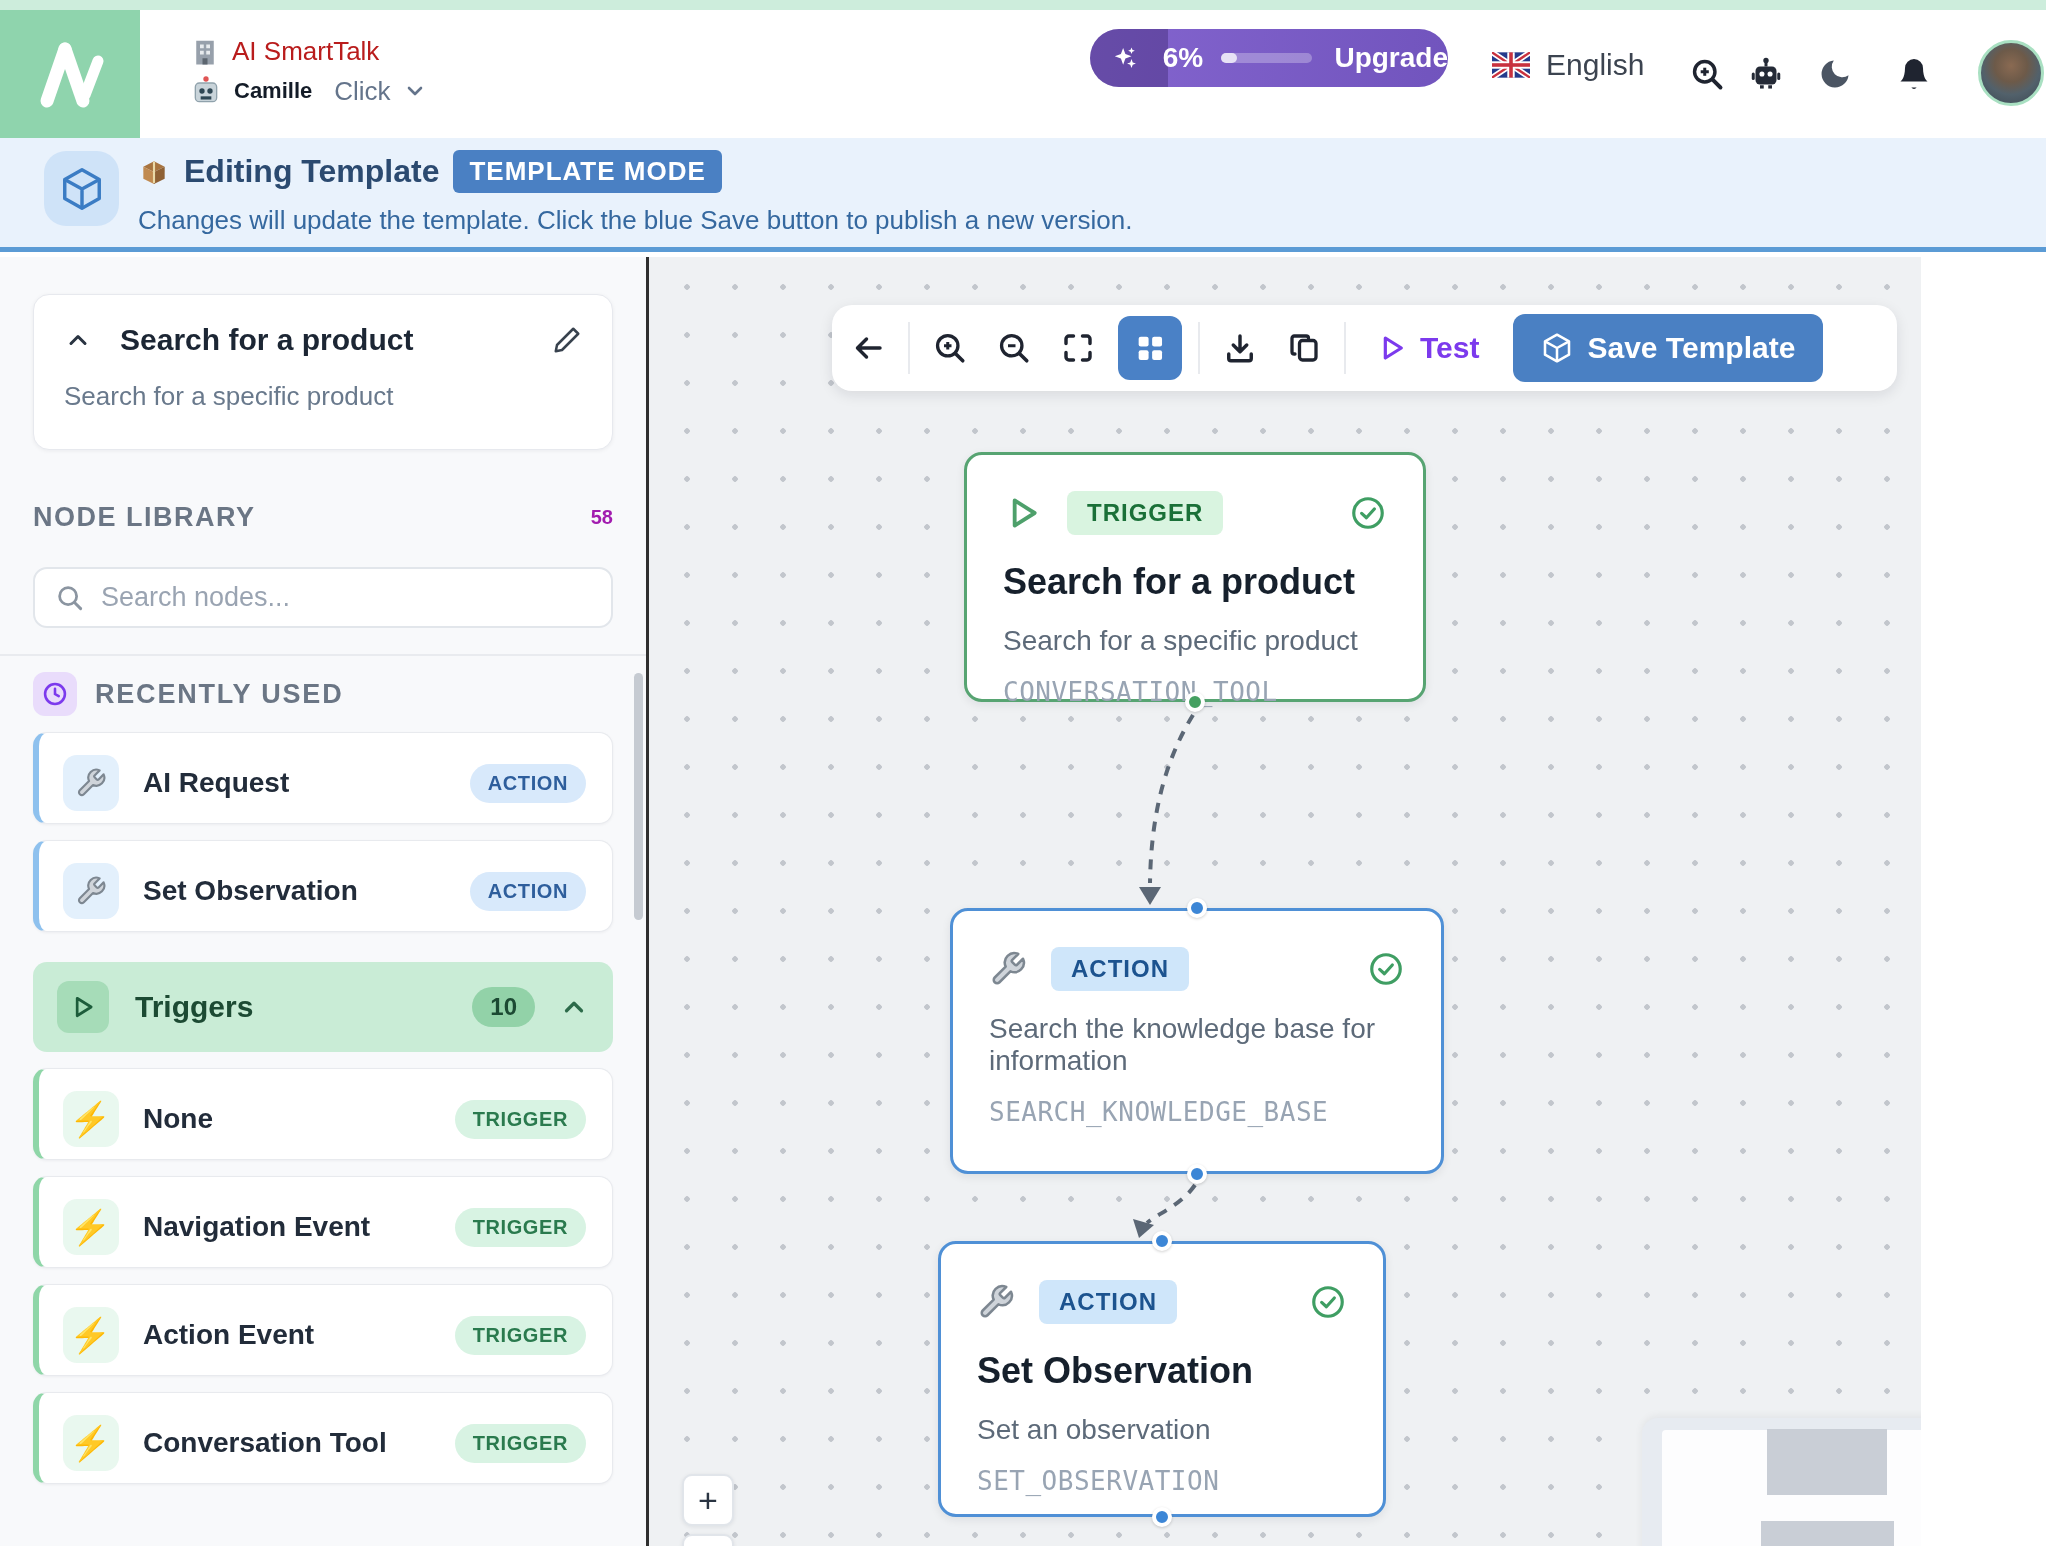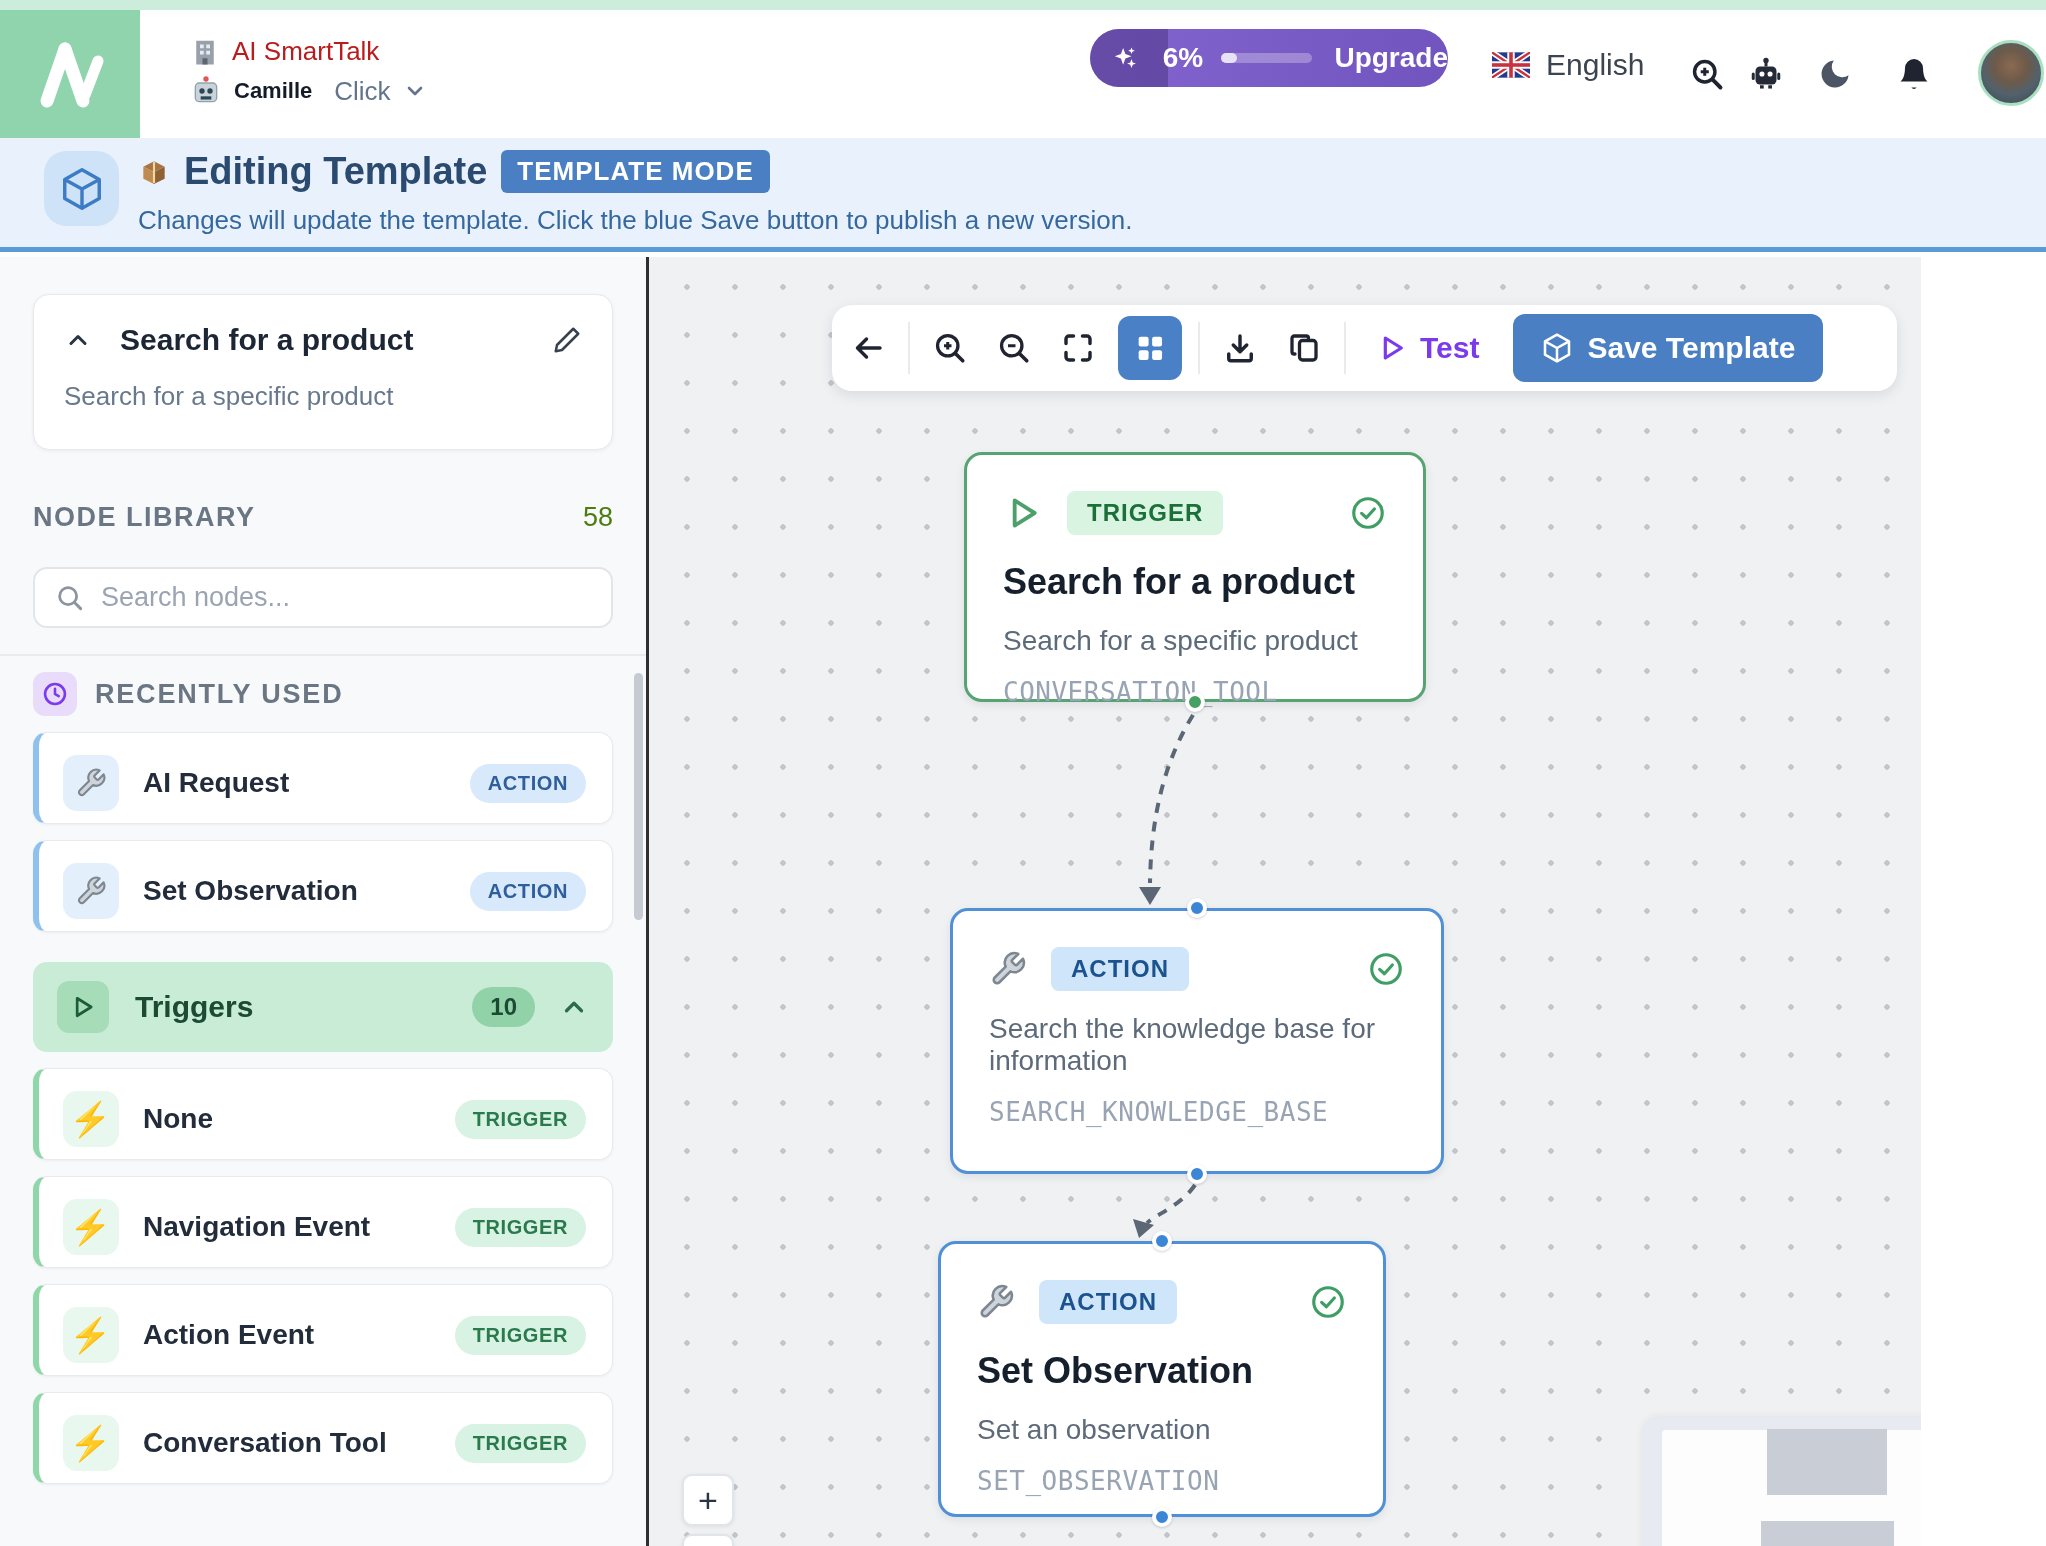--- a/index.html
+++ b/index.html
@@ -27,39 +27,39 @@
   .lang-label { font-size:30px; color:#3c4450; }
   .hicon { position:absolute; top:46px; width:36px; height:36px; cursor:pointer; }
   .avatar { position:absolute; left:1978px; top:30px; width:66px; height:66px; border-radius:50%;
     border:3px solid #a9e0c2; background:radial-gradient(circle at 50% 38%, #8a6a52 0%, #6d5a49 34%, #52616b 60%, #3c4852 100%); }
 
   
   .banner { position:absolute; top:138px; left:0; width:2046px; height:114px; background:#e9f2fc; border-bottom:5px solid #5b9bd5; }
   .banner-icon { position:absolute; left:44px; top:13px; width:75px; height:75px; border-radius:22px; background:#cfe3f8; display:flex; align-items:center; justify-content:center; }
   .banner-body { position:absolute; left:138px; top:12px; }
   .banner-title-row { display:flex; align-items:center; gap:14px; }
-  .banner-title { font-size:38px; font-weight:bold; color:#2b4a70; }
+  .banner-title { font-size:32px; font-weight:bold; color:#2b4a70; }
   .mode-badge { background:#4a80c3; color:#fff; font-size:26px; font-weight:bold; letter-spacing:1px; border-radius:6px; padding:6px 16px; }
   .banner-msg { margin-top:12px; font-size:26px; color:#35689f; }
 
   
   .main { position:absolute; top:257px; left:0; width:1921px; height:1289px; display:flex; }
   .sidebar { position:relative; width:646px; height:100%; background:#f8f9fb; overflow:hidden; }
   .vdivider { width:3px; height:100%; background:#2f2f2f; }
   .canvas { position:relative; flex:1; height:100%; background-color:#eff1f3;
     background-image:radial-gradient(circle, #c2c6cc 2.5px, transparent 3px); background-size:48px 48px; background-position:14px 6px; overflow:hidden; }
 
   
   .sel-card { margin:37px 33px 0; height:156px; background:#fff; border:1px solid #e7e9ee; border-radius:16px; box-shadow:0 1px 4px rgba(16,24,40,.06); padding:28px 30px; }
   .sel-row { display:flex; align-items:center; }
   .sel-title { font-size:30px; font-weight:bold; color:#1c2634; margin-left:28px; flex:1; }
   .sel-sub { margin-top:24px; font-size:26px; color:#69798c; }
   .lib-row { margin:52px 33px 0; display:flex; align-items:center; justify-content:space-between; }
   .lib-heading { font-size:27px; font-weight:bold; color:#6b7685; letter-spacing:1.5px; }
-  .lib-count { font-size:27px; font-weight:normal; color:#4d7c0f; }
+  .lib-count { font-size:20px; font-weight:bold; color:#a21caf; }
   .search-box { margin:34px 33px 0; height:61px; background:#fff; border:2px solid #e2e6eb; border-radius:14px; display:flex; align-items:center; padding:0 20px; }
   .search-box input { border:none; outline:none; background:transparent; font-size:27px; color:#39424f; margin-left:16px; width:480px; font-family:"Liberation Sans",sans-serif; }
   .search-box input::placeholder { color:#9aa4b2; }
   .sb-divider { margin-top:26px; border-top:2px solid #e9ebef; }
   .recent-row { margin:16px 33px 0; display:flex; align-items:center; }
   .icon-sq { width:44px; height:44px; border-radius:12px; display:flex; align-items:center; justify-content:center; }
   .icon-sq.purple { background:#e9dcfb; }
   .recent-heading { margin-left:18px; font-size:27px; font-weight:bold; color:#6b7685; letter-spacing:1.8px; }
   .node-item { margin:16px 33px 0; height:92px; background:#fff; border:1px solid #e8eaee; border-radius:14px; box-shadow:0 1px 3px rgba(16,24,40,.05);
     display:flex; align-items:center; padding:10px 26px 0 24px; cursor:pointer; }

